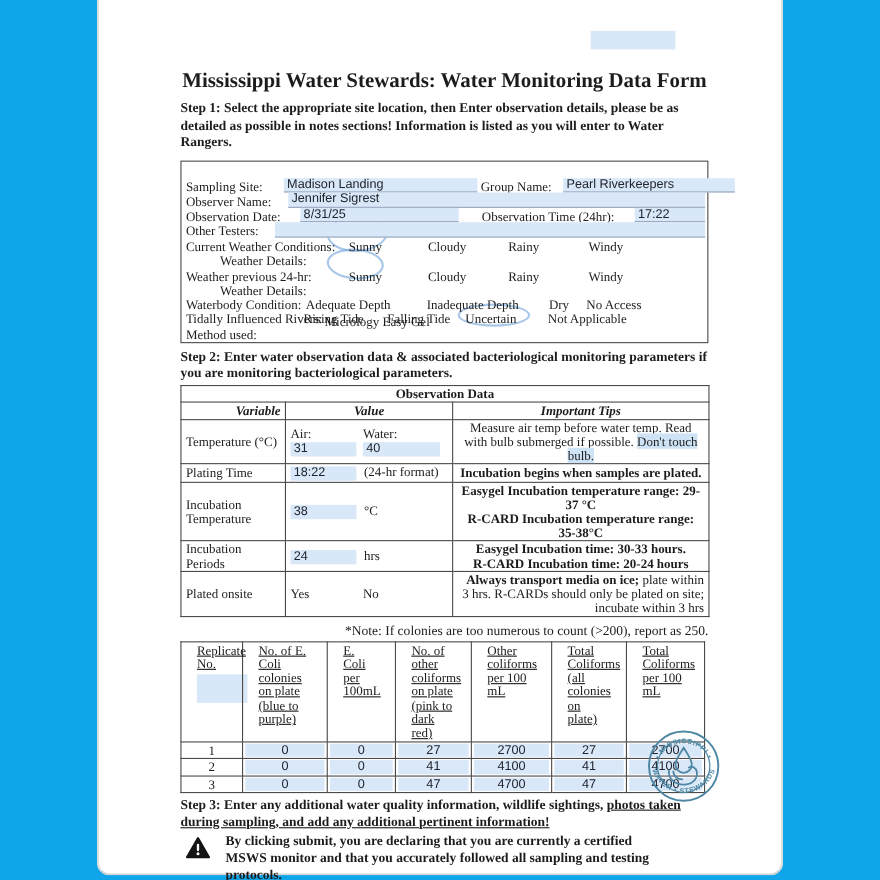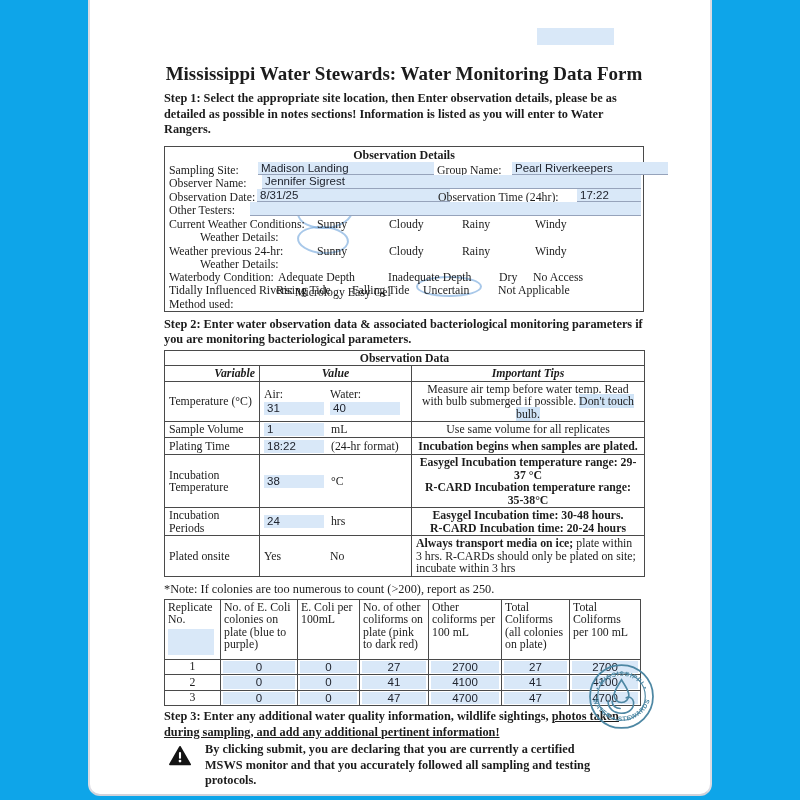--- a/index.html
+++ b/index.html
@@ -41,29 +41,29 @@
   .var-cell{vertical-align:top;}
   .val-cell{padding:1px 2px 1px 6px;vertical-align:top;}
   .vgrid{display:grid;grid-template-columns:66px auto;row-gap:1px;}
   .vbox{display:inline-block;background:var(--hl);min-width:60px;height:13px;
         font-family:"Liberation Sans","DejaVu Sans",sans-serif;font-size:11.5px;line-height:13px;
         padding:0 3px;color:#20242e;}
   .vbox.w70{min-width:70px;}
   .vbox.wide{display:block;width:142px;height:25px;margin-top:1px;}
   .unit{display:inline-block;margin-left:4px;}
   .tip{text-align:center;}
-  .tip.left{text-align:left;}
+  .tip.left{text-align:right;}
   .b{font-weight:bold;}
   .mark{background:#cfe3f6;}
 
   
-  .note{margin-top:5px;font-size:12.3px;line-height:14px;}
+  .note{margin-top:5px;font-size:12.3px;line-height:14px;text-align:right;}
   .rep-table{margin-top:3px;width:476px;font-size:11.8px;table-layout:fixed;}
   .rep-table td{border:1px solid var(--border);padding:0;line-height:12.6px;}
-  .rep-table .hd{vertical-align:top;padding:1px 3px;height:60px;}
+  .rep-table .hd{vertical-align:top;padding:1px 14px;height:60px;text-decoration:underline;}
   .hd-fill{width:46px;height:26px;background:var(--hl);margin-top:3px;}
   .rep-table .num{text-align:center;height:15px;}
   .rfill{background:var(--hl);margin:1px 2px;text-align:center;
          font-family:"Liberation Sans","DejaVu Sans",sans-serif;font-size:11.5px;line-height:12.5px;color:#20242e;}
 
   
   .decl{display:flex;margin-top:2px;align-items:flex-start;}
   .warn-svg{width:24px;height:21px;margin:3px 4px 0 4px;flex:none;}
   .decl p{font-size:12.3px;font-weight:bold;line-height:15.5px;width:396px;margin-left:9px;}
   .stamp{position:absolute;left:498px;top:663px;width:67px;height:67px;}
@@ -78,32 +78,31 @@
 
     <div class="pen" style="left:207px;top:195px;width:56px;height:34px;transform:rotate(-4deg);"></div>
     <div class="pen" style="left:207px;top:226px;width:52px;height:28px;transform:rotate(4deg);"></div>
     <div class="pen" style="left:326px;top:276px;width:66px;height:21px;"></div>
 
     <div class="content">
       <h1 class="title">Mississippi Water Stewards: Water Monitoring Data Form</h1>
       <p class="step">Step 1: Select the appropriate site location, then Enter observation details, please be as detailed as possible in notes sections! Information is listed as you will enter to Water Rangers.</p>
 
       <div class="od-box">
-        <div class="od-header">Observation Details</div>
 
         <span class="odl" style="left:4px;top:17px">Sampling Site:</span>
         <span class="fill" style="left:93px;top:15px;width:176px">Madison Landing</span>
         <span class="odl" style="left:272px;top:17px">Group Name:</span>
         <span class="fill" style="left:347px;top:15px;width:156px">Pearl Riverkeepers</span>
 
         <span class="odl" style="left:4px;top:30.5px">Observer Name:</span>
         <span class="fill" style="left:97px;top:28.5px;width:379px">Jennifer Sigrest</span>
 
         <span class="odl" style="left:4px;top:44px">Observation Date:</span>
-        <span class="fill" style="left:92px;top:42px;width:193px">8/31/25</span>
+        <span class="fill" style="left:108px;top:42px;width:144px">8/31/25</span>
         <span class="odl" style="left:273px;top:44px">Observation Time (24hr):</span>
         <span class="fill" style="left:412px;top:42px;width:64px">17:22</span>
 
         <span class="odl" style="left:4px;top:57.5px">Other Testers:</span>
         <span class="fill" style="left:85px;top:55.5px;width:391px"></span>
 
         <span class="odl" style="left:4px;top:71px">Current Weather Conditions:</span>
         <span class="odl" style="left:152px;top:71px">Sunny</span>
         <span class="odl" style="left:224px;top:71px">Cloudy</span>
         <span class="odl" style="left:297px;top:71px">Rainy</span>
@@ -157,28 +156,20 @@
           <td class="val-cell">
             <div class="vgrid">
               <span>Air:</span>
               <span>Water:</span>
               <span><span class="vbox">31</span></span>
               <span><span class="vbox w70">40</span></span>
             </div>
           </td>
           <td class="tip"><span>Measure air temp before water temp. Read with bulb submerged if possible. </span><span class="mark">Don't touch bulb.</span></td>
         </tr>
-        <tr style="height:16px">
-          <td class="var-cell">Sample Volume</td>
-          <td class="val-cell">
-            <span class="vbox">1</span>
-            <span class="unit">mL</span>
-          </td>
-          <td class="tip">Use same volume for all replicates</td>
-        </tr>
         <tr style="height:17px">
           <td class="var-cell">Plating Time</td>
           <td class="val-cell">
             <span class="vbox">18:22</span>
             <span class="unit">(24-hr format)</span>
           </td>
           <td class="tip b">Incubation begins when samples are plated.</td>
         </tr>
         <tr style="height:24px">
           <td class="var-cell">Incubation Temperature</td>
@@ -191,21 +182,21 @@
             <div class="b">R-CARD Incubation temperature range: 35-38°C</div>
           </td>
         </tr>
         <tr style="height:24px">
           <td class="var-cell">Incubation Periods</td>
           <td class="val-cell">
             <span class="vbox">24</span>
             <span class="unit">hrs</span>
           </td>
           <td class="tip">
-            <div class="b">Easygel Incubation time: 30-48 hours.</div>
+            <div class="b">Easygel Incubation time: 30-33 hours.</div>
             <div class="b">R-CARD Incubation time: 20-24 hours</div>
           </td>
         </tr>
         <tr style="height:38px">
           <td class="var-cell">Plated onsite</td>
           <td class="val-cell">
             <div class="vgrid">
               <span>Yes</span>
               <span>No</span>
             </div>

